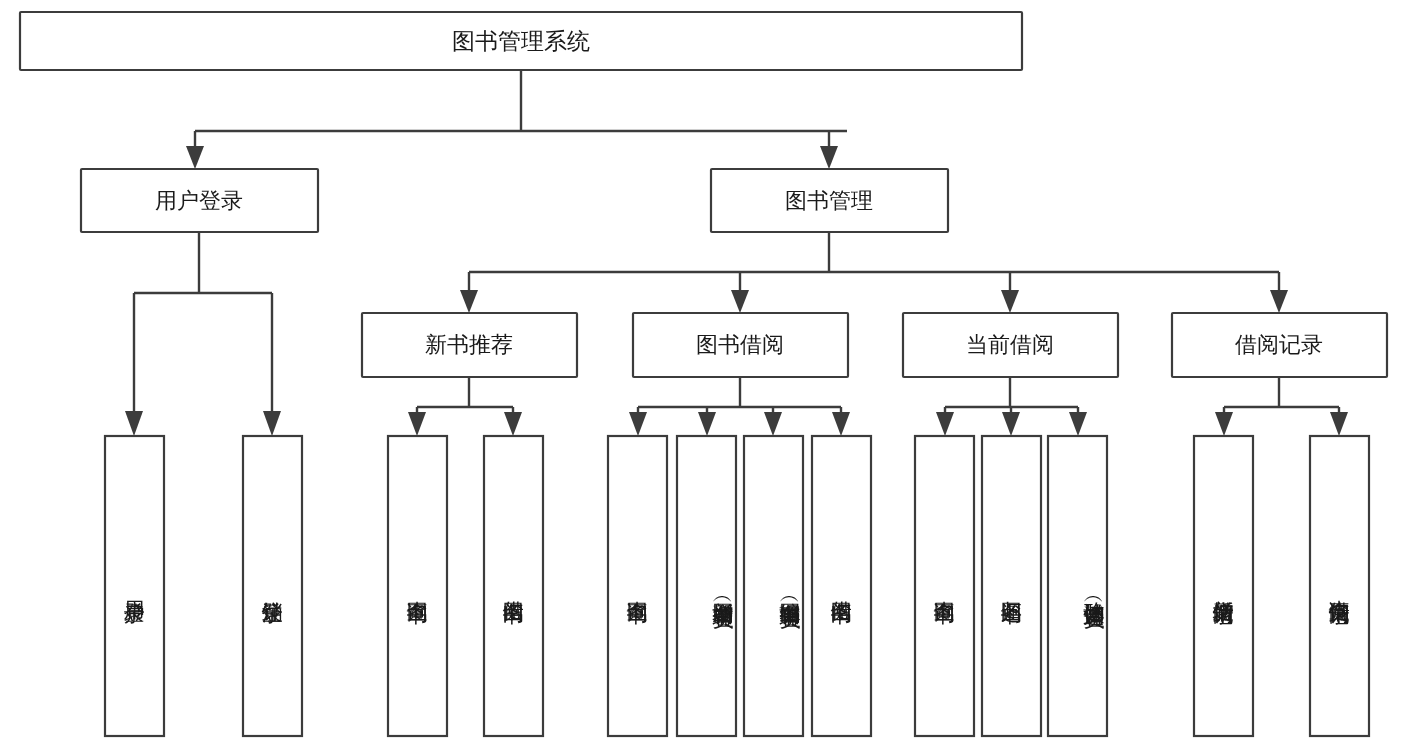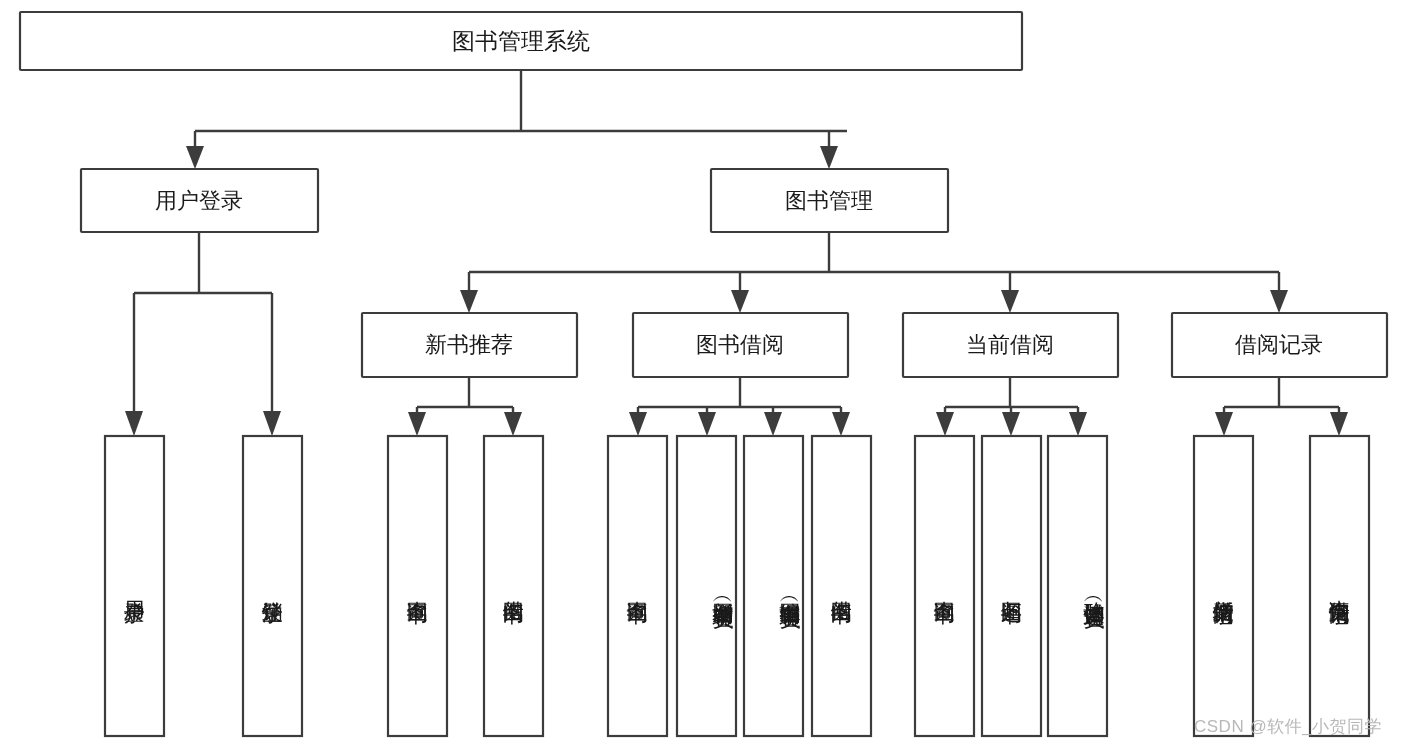--- a/index.html
+++ b/index.html
@@ -218,15 +218,14 @@
   <div class="leaf-label" style="left:608px; top:436px; width:59px; height:300px;">查询图书</div>
   <div class="leaf-label" style="left:677px; top:436px; width:59px; height:300px; align-items:flex-start; padding-top:6px; box-sizing:border-box;">新增图书（管理员）</div>
   <div class="leaf-label" style="left:744px; top:436px; width:59px; height:300px; align-items:flex-start; padding-top:6px; box-sizing:border-box;">编辑图书（管理员）</div>
   <div class="leaf-label" style="left:812px; top:436px; width:59px; height:300px;">借阅图书</div>
   <div class="leaf-label" style="left:915px; top:436px; width:59px; height:300px;">查询图书</div>
   <div class="leaf-label" style="left:982px; top:436px; width:59px; height:300px;">归还图书</div>
   <div class="leaf-label" style="left:1048px; top:436px; width:59px; height:300px; align-items:flex-start; padding-top:6px; box-sizing:border-box;">确认归还（管理员）</div>
   <div class="leaf-label" style="left:1194px; top:436px; width:59px; height:300px;">新增借阅记录</div>
   <div class="leaf-label" style="left:1310px; top:436px; width:59px; height:300px;">查询借阅记录</div>
 
-  <div class="watermark" style="left:1194px; top:715px;">CSDN @软件_小贺同学</div>
 
 </div>
 
 </body></html>

